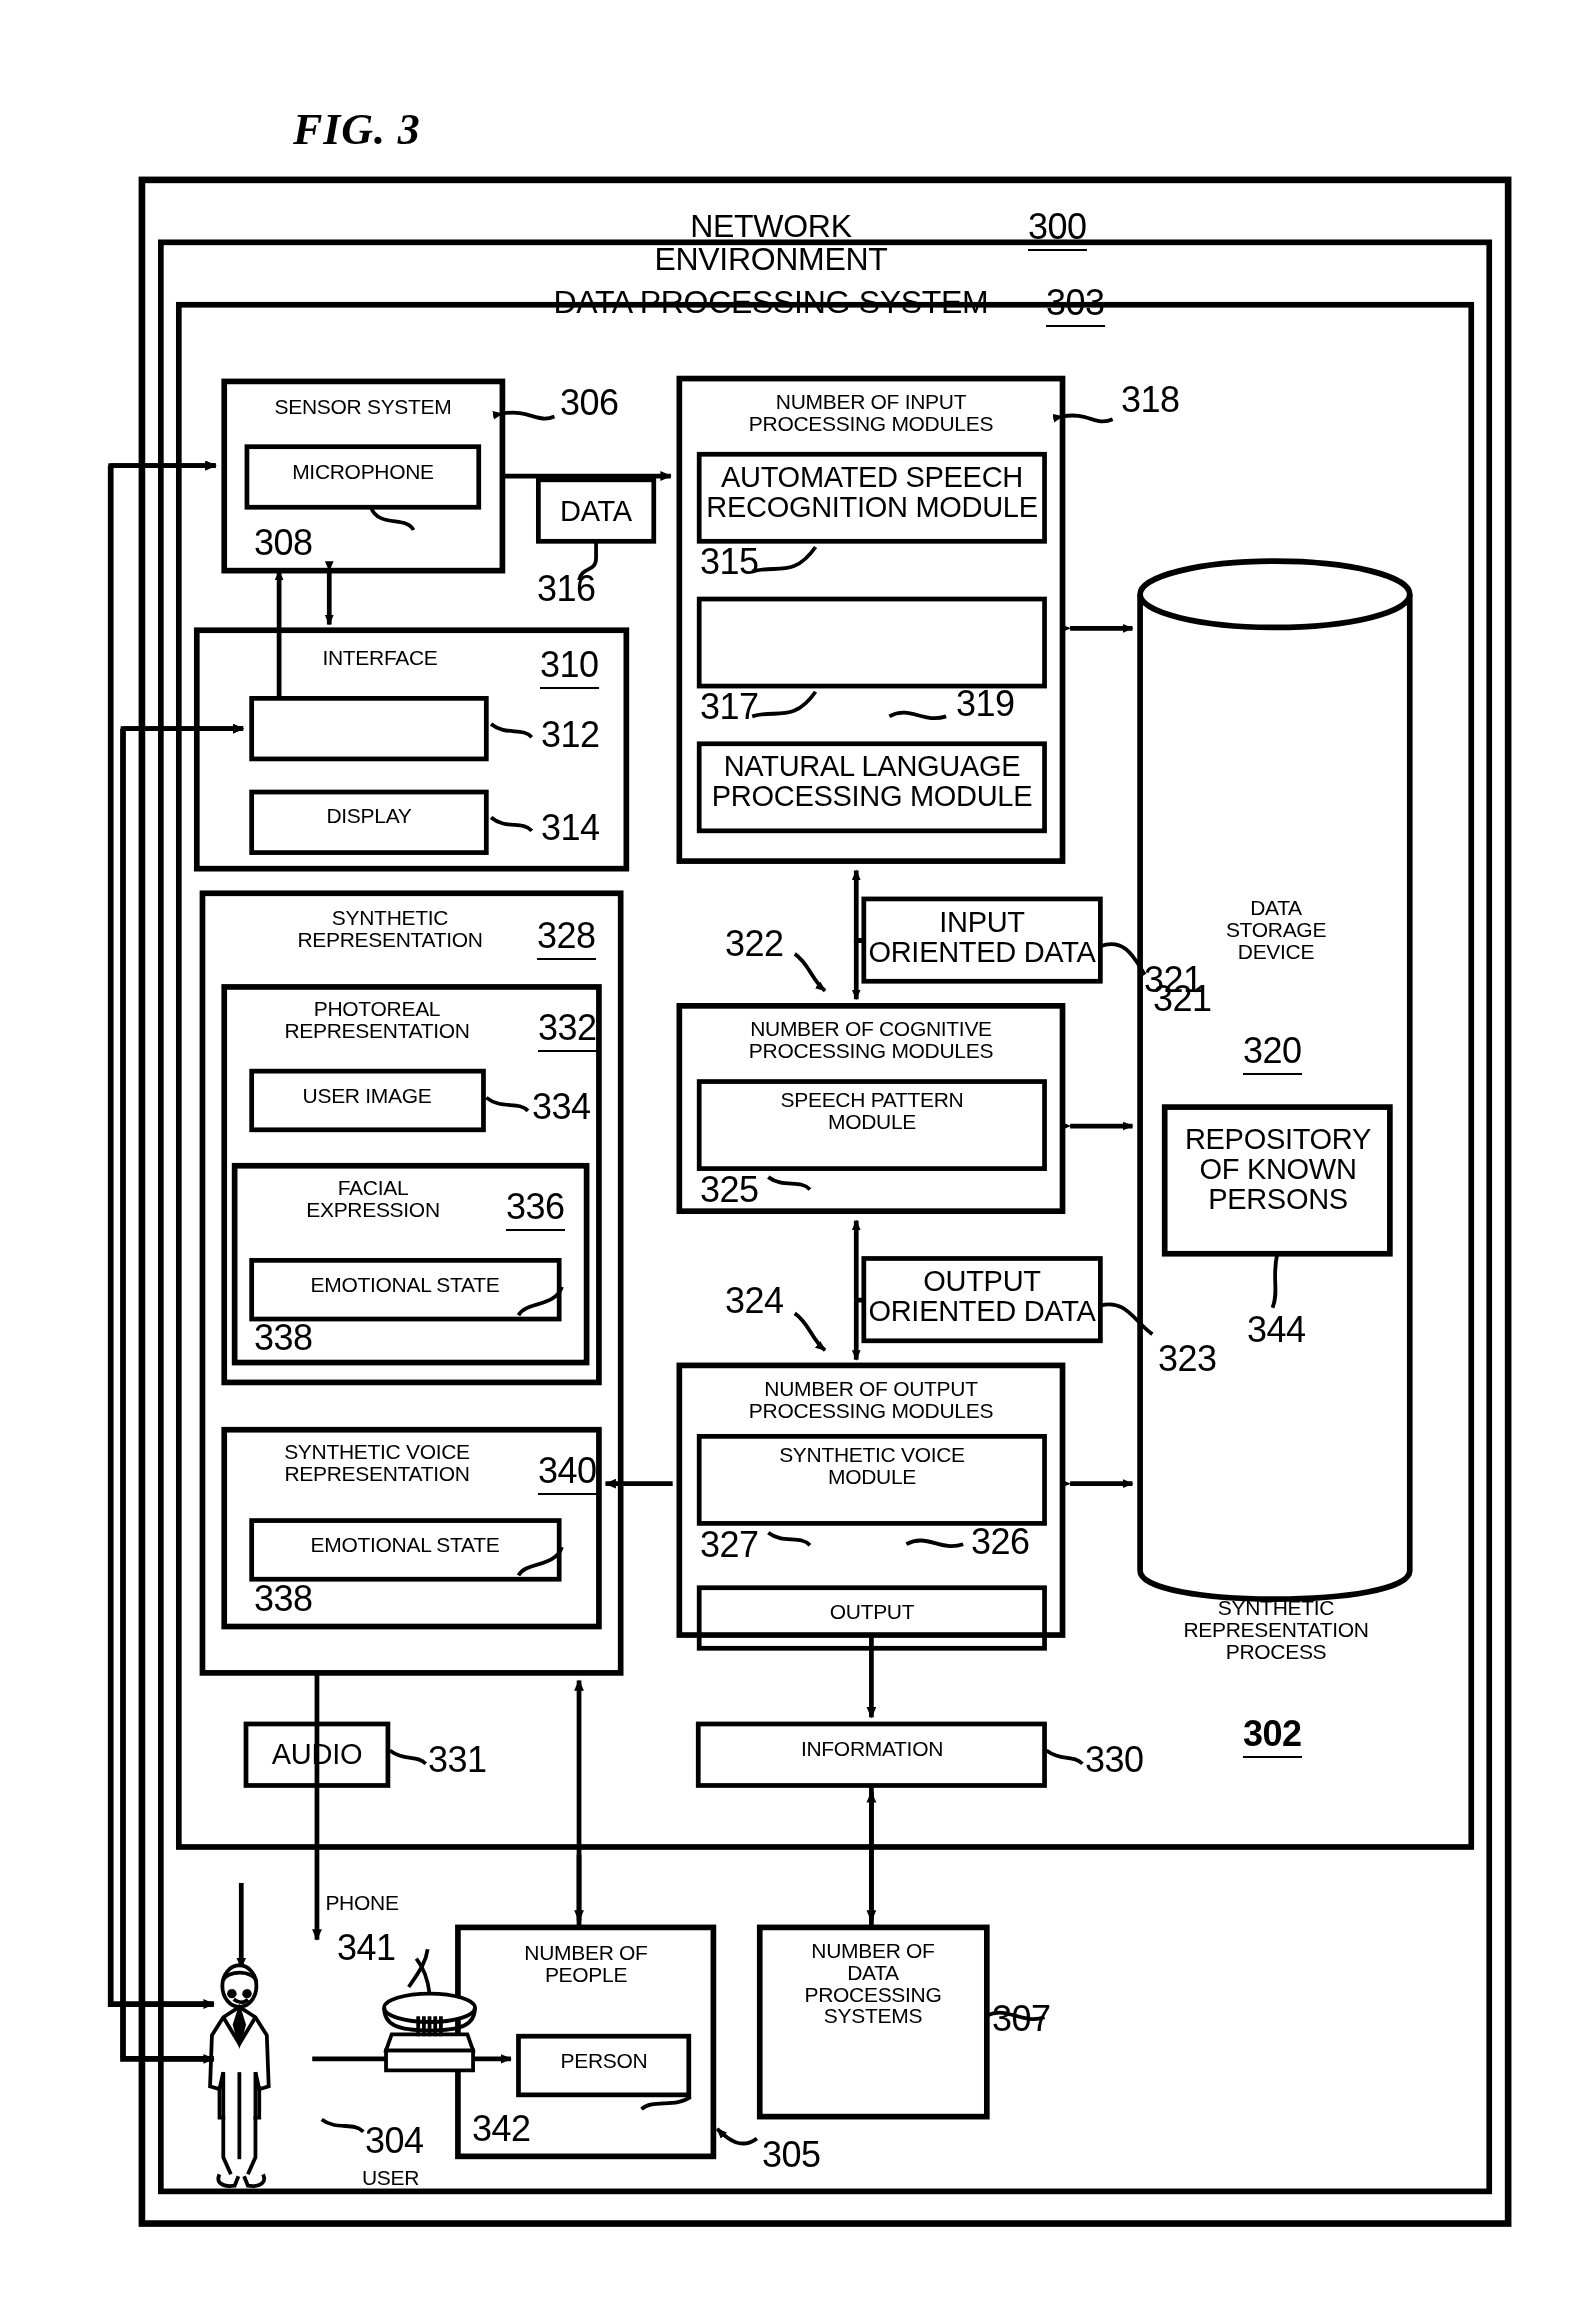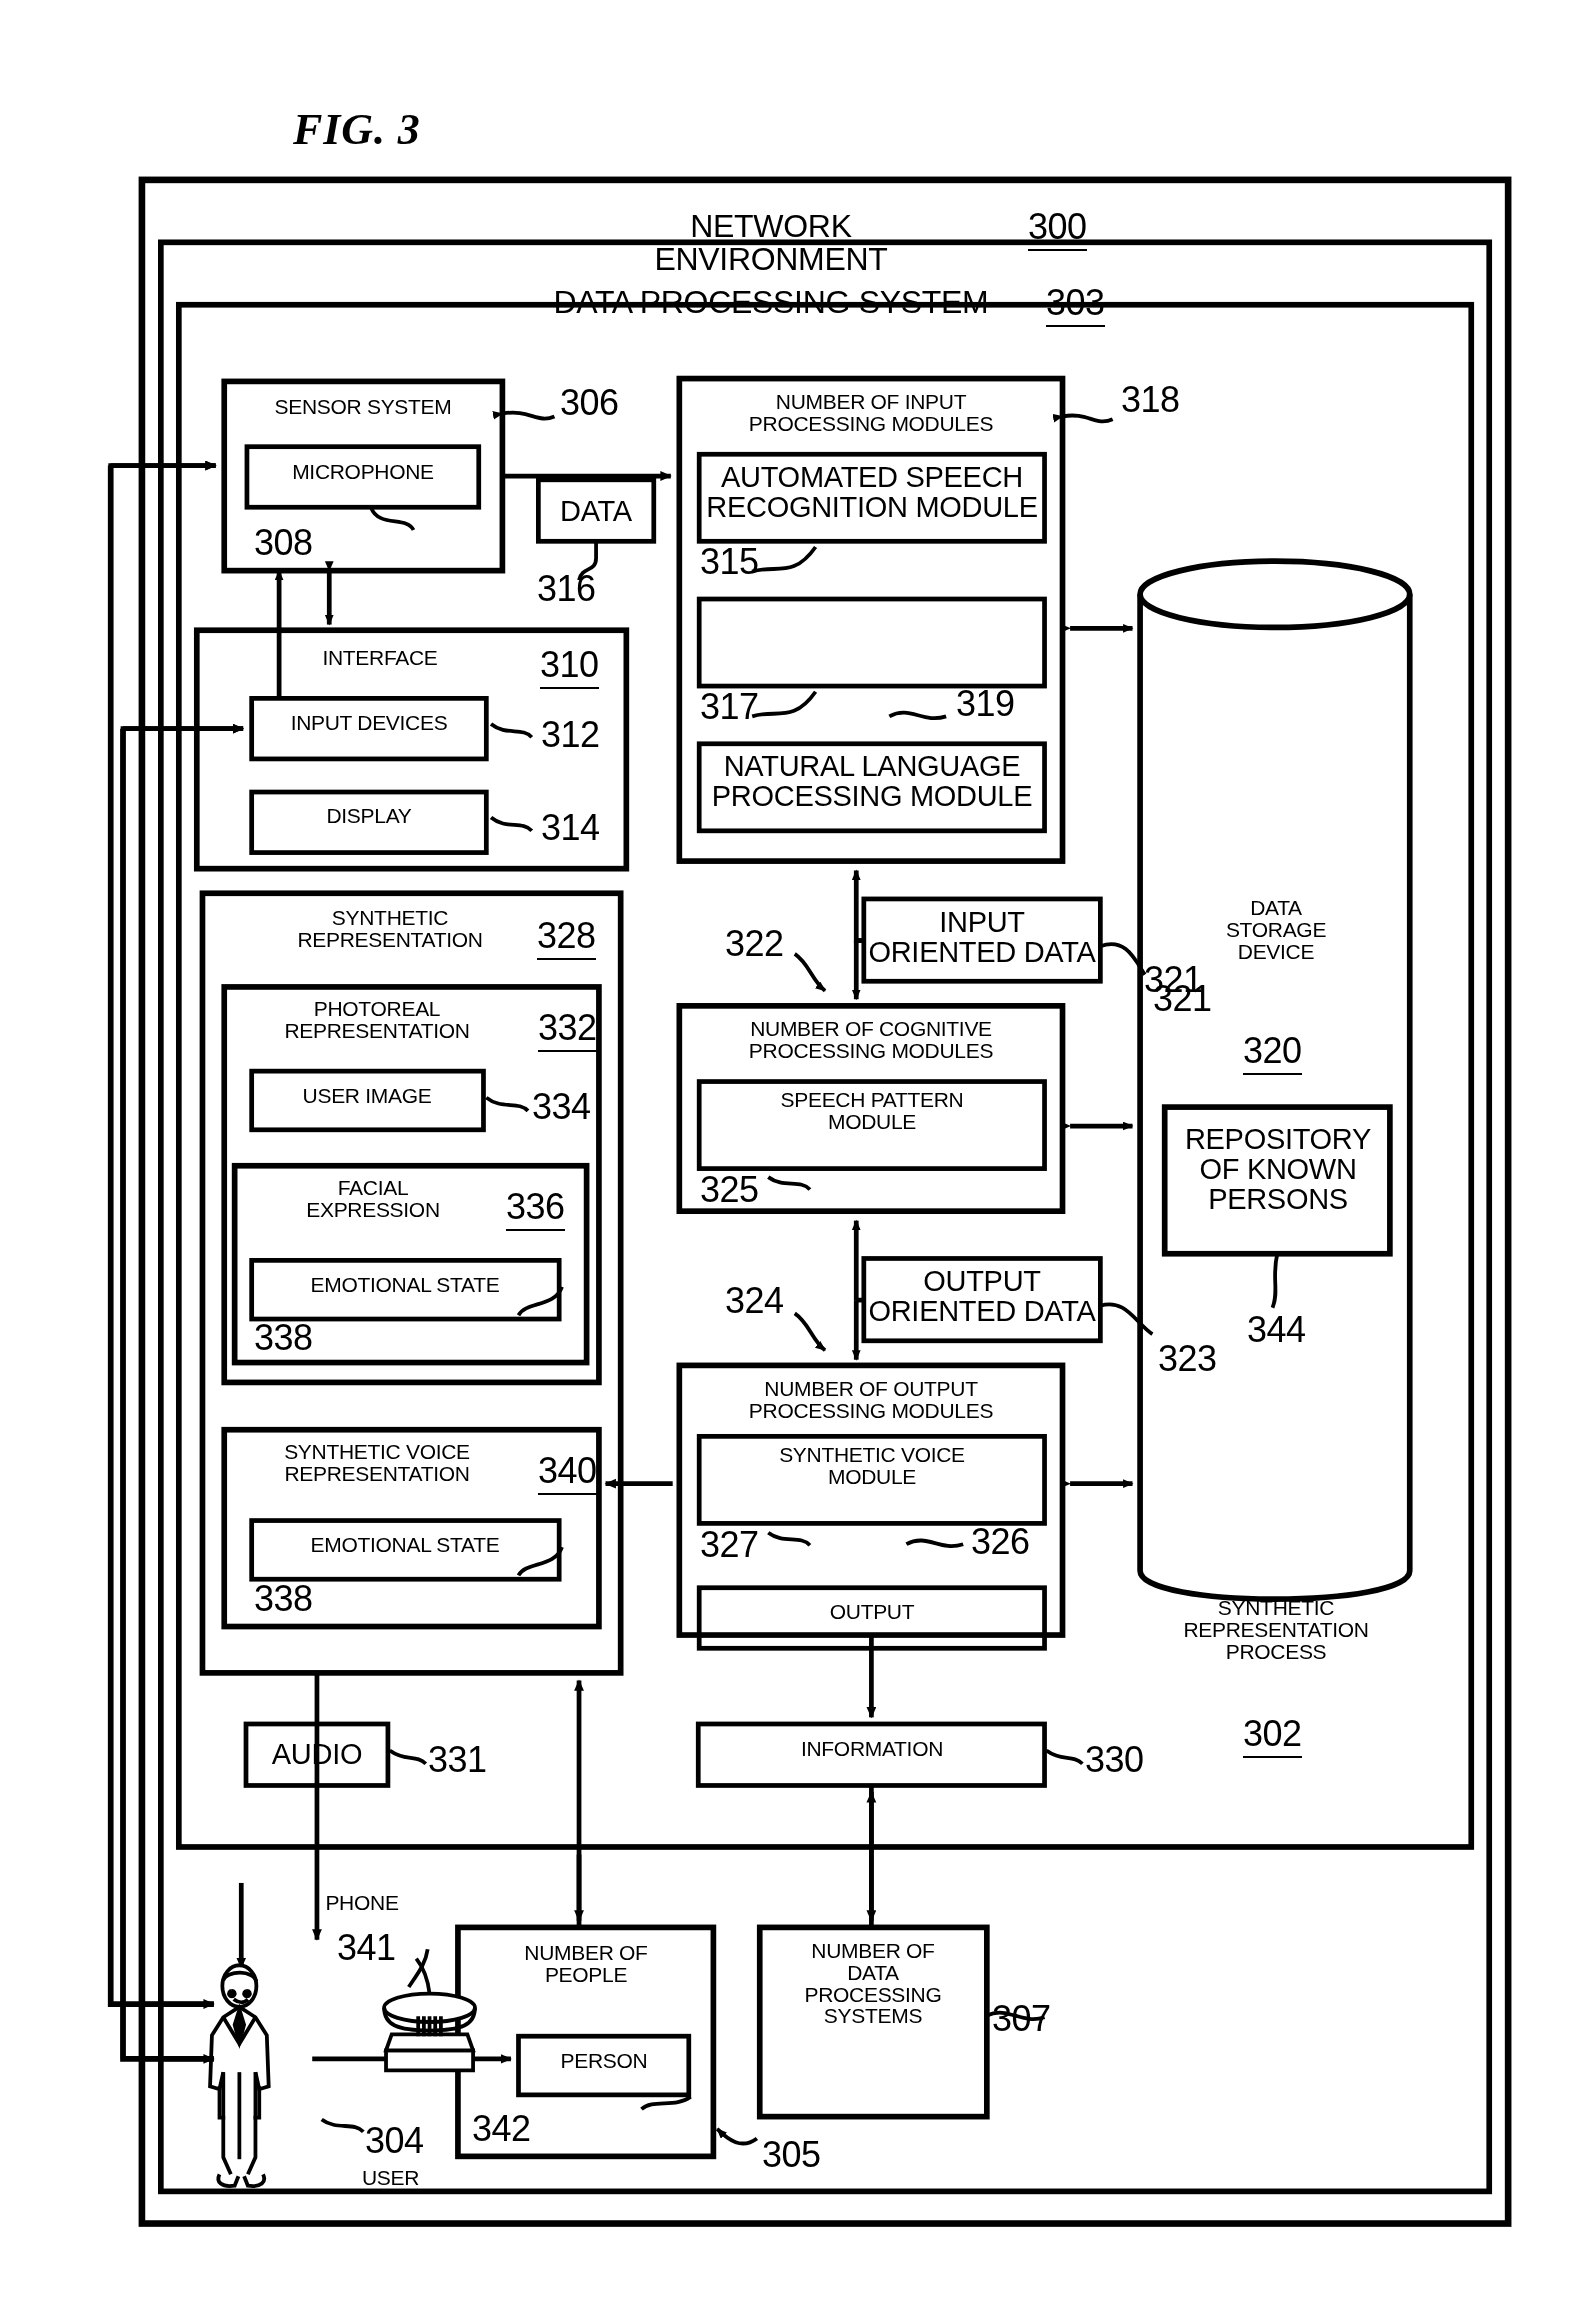--- a/index.html
+++ b/index.html
@@ -228,21 +228,21 @@
 
 <div class="lbl t34 ctr" style="left:771px;top:210px;width:397px;">NETWORK ENVIRONMENT</div>
 <div class="refu" style="left:1028px;top:206px;">300</div>
 
 <div class="lbl t34 ctr" style="left:771px;top:286px;width:445px;">DATA PROCESSING SYSTEM</div>
 <div class="refu" style="left:1046px;top:282px;">303</div>
 
 <div class="lbl t33 ctr" style="left:1276px;top:1597px;width:284px;">SYNTHETIC
 REPRESENTATION
 PROCESS</div>
-<div class="refu" style="left:1243px;top:1713px;">302</div>
+<div class="refu" style="left:1243px;top:1713px;font-weight:bold;">302</div>
 
 <div class="lbl t33 ctr" style="left:363px;top:396px;width:274px;">SENSOR SYSTEM</div>
 <div class="ref" style="left:560px;top:382px;">306</div>
 <div class="lbl t33 ctr" style="left:363px;top:461px;width:227px;">MICROPHONE</div>
 <div class="ref" style="left:254px;top:522px;">308</div>
 
 <div class="lbl t31 ctr" style="left:596px;top:496px;width:114px;">DATA</div>
 <div class="ref" style="left:537px;top:568px;">316</div>
 
 <div class="lbl t33 ctr" style="left:871px;top:391px;width:379px;">NUMBER OF INPUT
@@ -255,21 +255,20 @@
 
 <div class="ref" style="left:700px;top:686px;">317</div>
 <div class="ref" style="left:956px;top:683px;">319</div>
 
 <div class="lbl t31 ctr" style="left:872px;top:751px;width:341px;">NATURAL LANGUAGE
 PROCESSING MODULE</div>
 
 <div class="lbl t33 ctr" style="left:380px;top:647px;width:284px;">INTERFACE</div>
 <div class="refu" style="left:540px;top:644px;">310</div>
 
-<div class="lbl t33 ctr" style="left:369px;top:712px;width:231px;">INPUT DEVICES</div>
 <div class="ref" style="left:541px;top:714px;">312</div>
 
 <div class="lbl t33 ctr" style="left:369px;top:805px;width:231px;">DISPLAY</div>
 <div class="ref" style="left:541px;top:807px;">314</div>
 
 <div class="lbl t33 ctr" style="left:390px;top:907px;width:312px;">SYNTHETIC
 REPRESENTATION</div>
 <div class="refu" style="left:537px;top:915px;">328</div>
 
 <div class="lbl t33 ctr" style="left:377px;top:998px;width:312px;">PHOTOREAL

